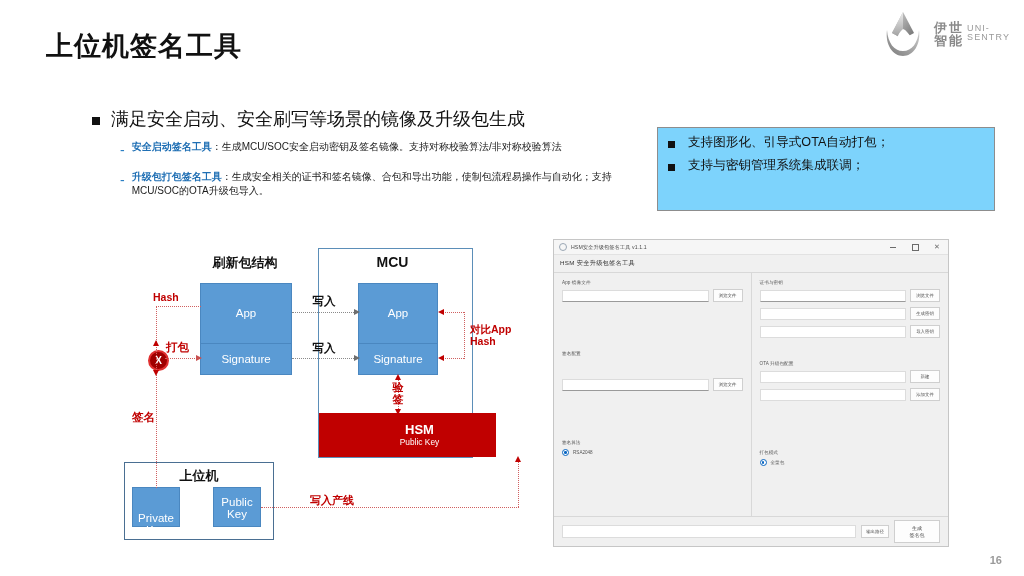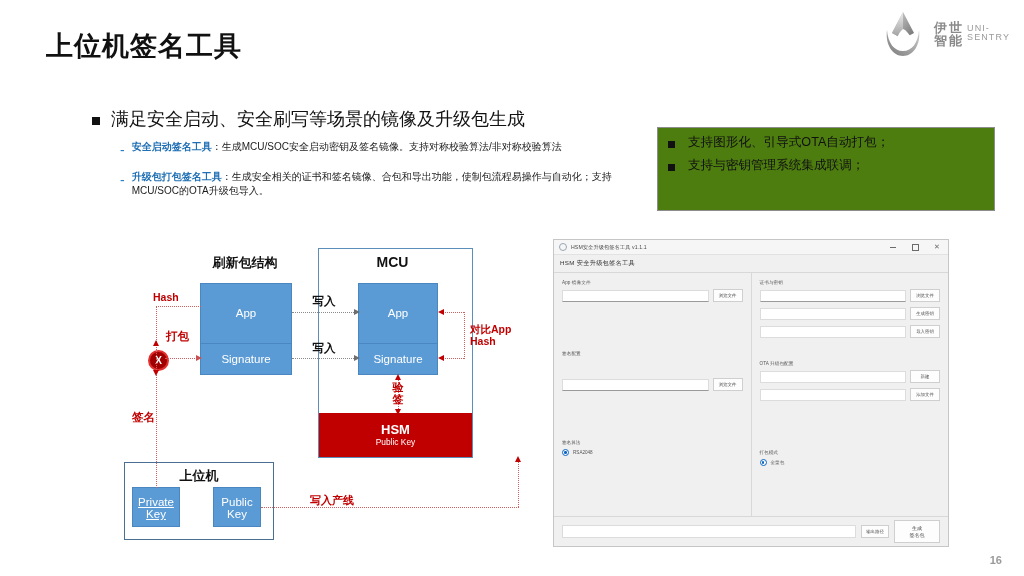--- a/index.html
+++ b/index.html
@@ -33,39 +33,40 @@
   .sq{width:8px;height:8px;background:#111;flex:0 0 8px;margin-top:9px;}
   .b1-text{font-size:18px;color:#111;line-height:1.3;}
   .sub{display:flex;align-items:flex-start;gap:7px;margin-top:9px;padding-left:28px;}
   .dash{color:#2b7fc4;font-size:14px;line-height:1.45;flex:0 0 auto;}
   .sub-text{font-size:10px;color:#1b1b1b;line-height:1.45;}
   .sub-text b{color:#1f6fb4;font-weight:bold;}
 
   
   .notes{
     position:absolute;left:657px;top:127px;width:338px;height:84px;
-    border:1px solid #8d8d8d;background:#4d7c0f;
+    border:1px solid #8d8d8d;background:#7dd3fc;
     padding:7px 10px 0 10px;box-sizing:border-box;
   }
   .note-row{display:flex;align-items:flex-start;gap:13px;margin-bottom:7px;}
   .note-sq{width:7px;height:7px;background:#111;flex:0 0 7px;margin-top:6px;}
   .note-text{font-size:12.6px;color:#111;line-height:1.25;}
 
   
   .diagram{position:absolute;left:118px;top:246px;width:420px;height:300px;}
   .dg-box{position:absolute;box-sizing:border-box;}
   .blue{background:#5b9bd5;color:#ffffff;border:1px solid #4a87c0;}
   .frame{border:1px solid #5b8eb8;background:transparent;}
   .dg-label{position:absolute;font-weight:bold;color:#111;text-align:center;}
   .blue-label{position:absolute;color:#fff;text-align:center;font-size:11.5px;}
   .red-label{position:absolute;color:#c00000;font-weight:bold;font-size:10.5px;line-height:1.12;}
   .hsm{
     position:absolute;background:#c00000;color:#fff;
     display:flex;flex-direction:column;align-items:center;justify-content:center;
     line-height:1.15;
+    padding-left:24px;
   }
   .hsm-t{font-size:13px;font-weight:bold;}
   .hsm-s{font-size:8.4px;}
   .xnode{
     position:absolute;width:17px;height:17px;border-radius:50%;
     background:#a00000;border:2px solid #e03030;
     color:#fff;font-size:10px;font-weight:bold;
     display:flex;align-items:center;justify-content:center;
   }
   .dotted-r{position:absolute;border-top:1px dotted #d06060;}
@@ -221,21 +222,21 @@
   <div class="blue-label" style="left:240px;top:61px;width:80px;">App</div>
   <div class="dg-box blue" style="left:240px;top:97px;width:80px;height:32px;"></div>
   <div class="blue-label" style="left:240px;top:107px;width:80px;">Signature</div>
 
   <div class="hsm" style="left:201px;top:167px;width:153px;height:44px;">
     <span class="hsm-t">HSM</span>
     <span class="hsm-s">Public Key</span>
   </div>
 
   <div class="dg-box blue" style="left:14px;top:241px;width:48px;height:40px;"></div>
-  <div class="blue-label" style="left:14px;top:250px;width:48px;text-decoration:underline;">
+  <div class="blue-label" style="left:14px;top:266px;width:48px;">
     <span>Private</span><br>
     <span>Key</span>
   </div>
   <div class="dg-box blue" style="left:95px;top:241px;width:48px;height:40px;"></div>
   <div class="blue-label" style="left:95px;top:250px;width:48px;">
     <span>Public</span><br>
     <span>Key</span>
   </div>
 
   <div class="xnode" style="left:30px;top:104px;">X</div>
@@ -265,21 +266,21 @@
     <polygon points="326,63 320,66 326,69" fill="#c00000"></polygon>
     <polygon points="326,109 320,112 326,115" fill="#c00000"></polygon>
     <polygon points="277,134 280,128 283,134" fill="#c00000"></polygon>
     <polygon points="277,163 280,169 283,163" fill="#c00000"></polygon>
     <polygon points="397,216 400,210 403,216" fill="#c00000"></polygon>
     <polygon points="35,100 38,94 41,100" fill="#c00000"></polygon>
     <polygon points="35,124 38,130 41,124" fill="#c00000"></polygon>
   </svg>
 
   <div class="red-label" style="left:35px;top:46px;">Hash</div>
-  <div class="red-label" style="left:48px;top:84px;font-size:11.5px;">打包</div>
+  <div class="red-label" style="left:48px;top:95px;font-size:11.5px;">打包</div>
   <div class="red-label" style="left:14px;top:165px;font-size:11.5px;">签名</div>
   <div class="red-label" style="left:352px;top:78px;text-align:left;">
     <span>对比App</span><br>
     <span>Hash</span>
   </div>
   <div class="red-label" style="left:262px;top:135px;width:36px;text-align:center;font-size:11px;">
     <span>验</span><br>
     <span>签</span>
   </div>
   <div class="red-label" style="left:192px;top:248px;font-size:11px;">写入产线</div>

